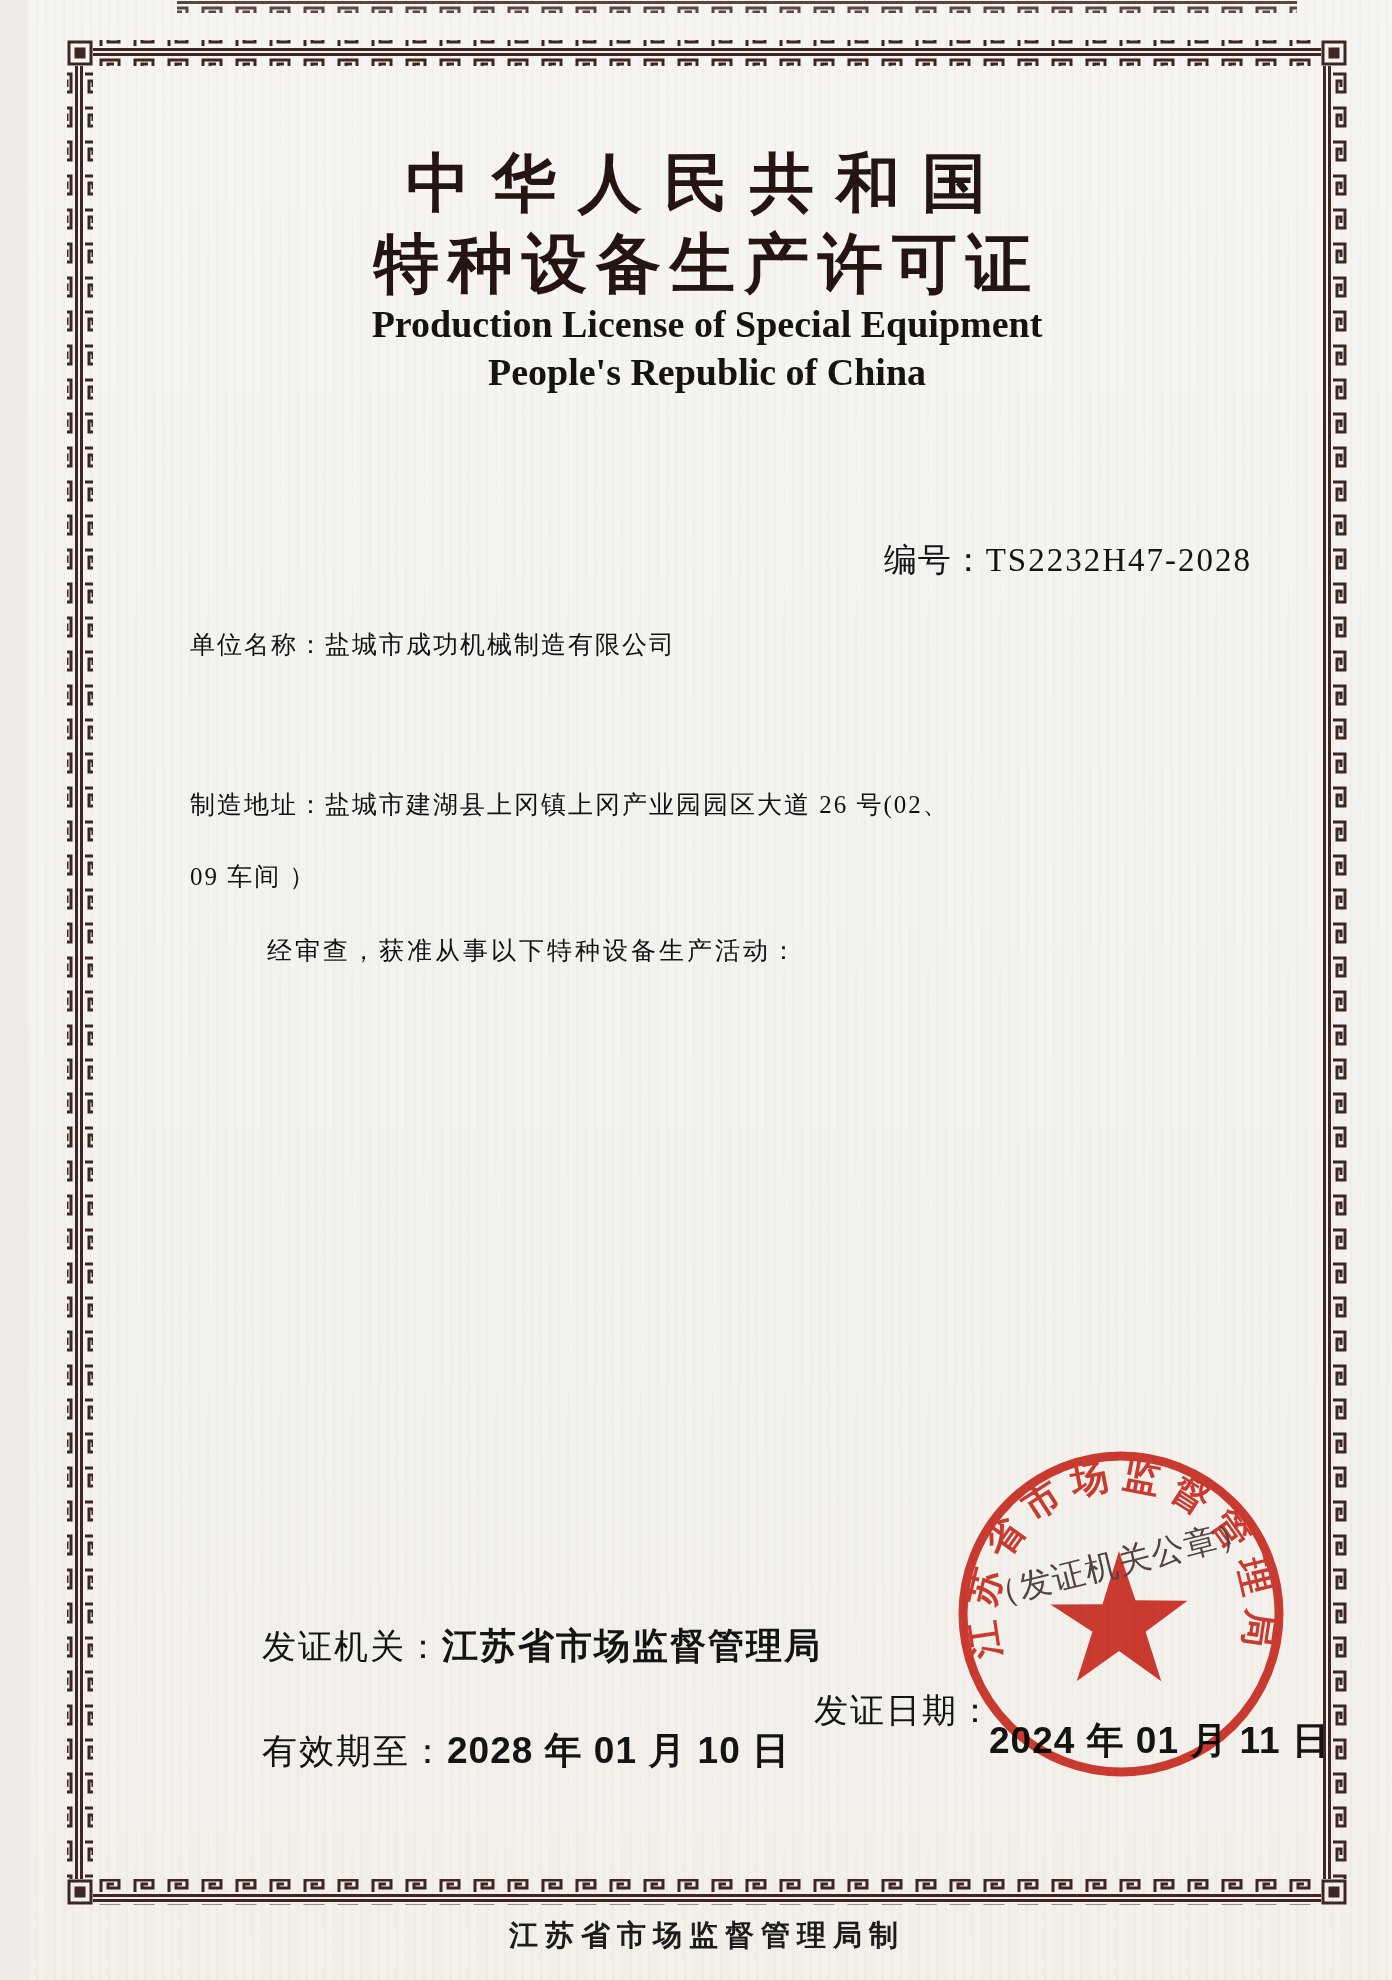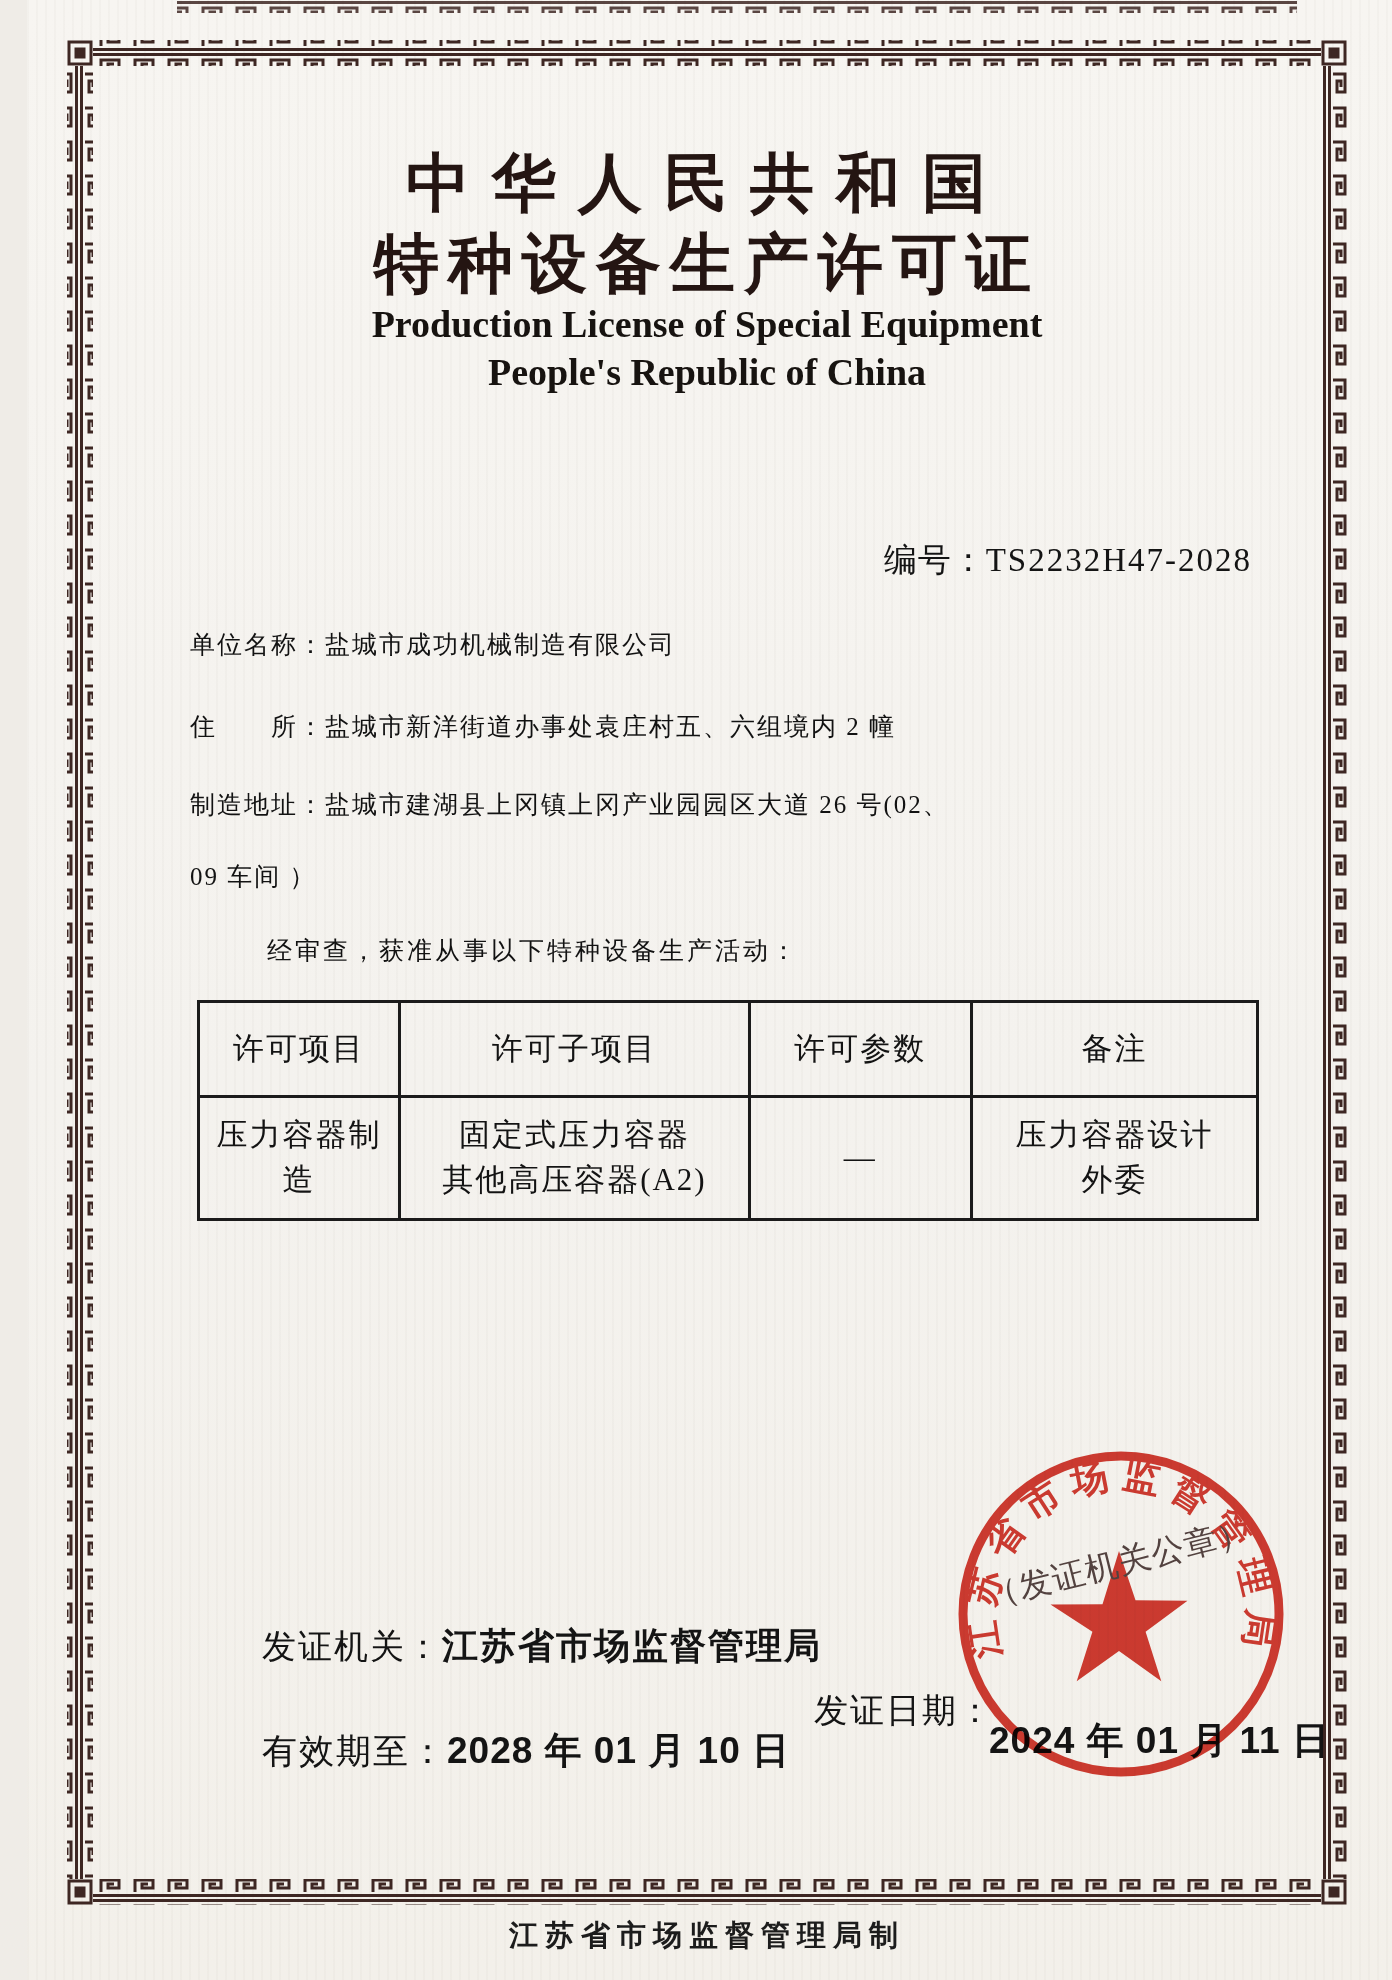--- a/index.html
+++ b/index.html
@@ -100,55 +100,28 @@
   <div class="abs center-int en en1">Production License of Special Equipment</div>
   <div class="abs center-int en en2">People's Republic of China</div>
 
   <div class="abs lic-no">
     <span class="lbl">编号：</span><span class="val">TS2232H47-2028</span>
   </div>
 
   <div class="abs field f-unit">
     <span class="lbl">单位名称：</span><span>盐城市成功机械制造有限公司</span>
   </div>
-  <div class="abs field f-addr">
-    <span class="lbl">住　　所：</span><span>盐城市新洋街道办事处袁庄村五、六组境内 2 幢</span>
-  </div>
   <div class="abs field f-mfg">
     <span class="lbl">制造地址：</span><span>盐城市建湖县上冈镇上冈产业园园区大道 26 号(02、</span>
   </div>
   <div class="abs field f-mfg2">
     <span>09 车间 ）</span>
   </div>
   <div class="abs field f-appr">经审查，获准从事以下特种设备生产活动：</div>
 
-  <table class="lic">
-    <colgroup>
-      <col style="width:19%">
-        <col style="width:33%">
-        <col style="width:21%">
-        <col style="width:27%">
-    </colgroup>
-    <tbody>
-        <tr class="hdr">
-      <td>许可项目</td>
-      <td>许可子项目</td>
-      <td>许可参数</td>
-      <td>备注</td>
-    </tr>
-    <tr class="bdy">
-      <td>压力容器制造</td>
-      <td>固定式压力容器
-其他高压容器(A2)</td>
-      <td>—</td>
-      <td>压力容器设计
-外委</td>
-    </tr>
-  </tbody>
-    </table>
 
   <div class="abs issuer-line">
     <span class="lbl">发证机关：</span><span class="val">江苏省市场监督管理局</span>
   </div>
   <div class="abs valid-line">
     <span class="lbl">有效期至：</span><span class="date-val">2028 年 01 月 10 日</span>
   </div>
   <div class="abs issue-lbl">发证日期：</div>
   <div class="abs issue-val date-val">2024 年 01 月 11 日</div>
 

